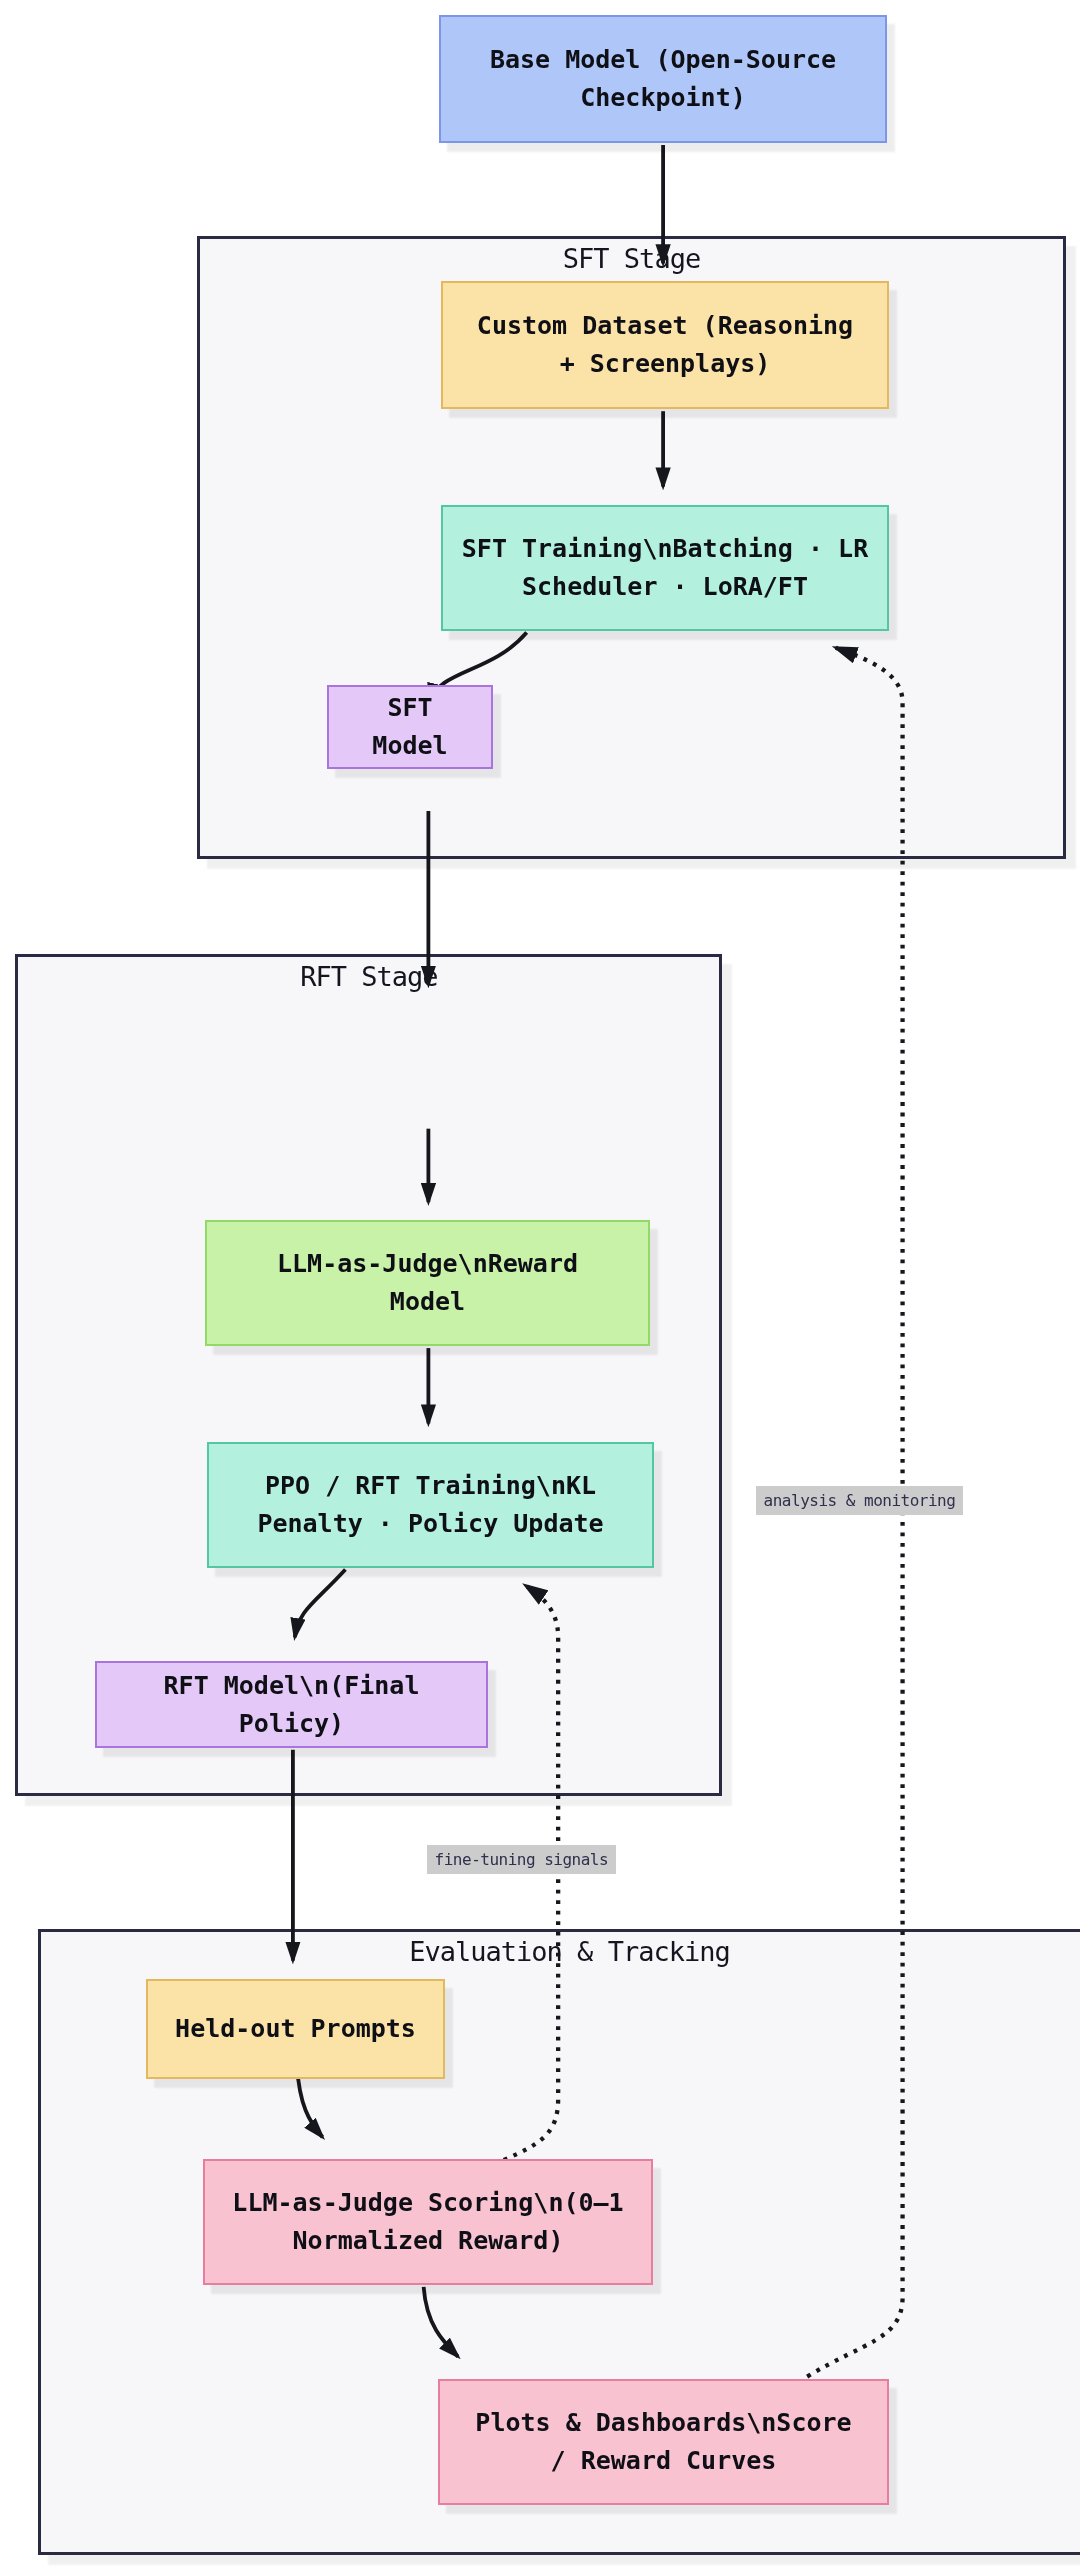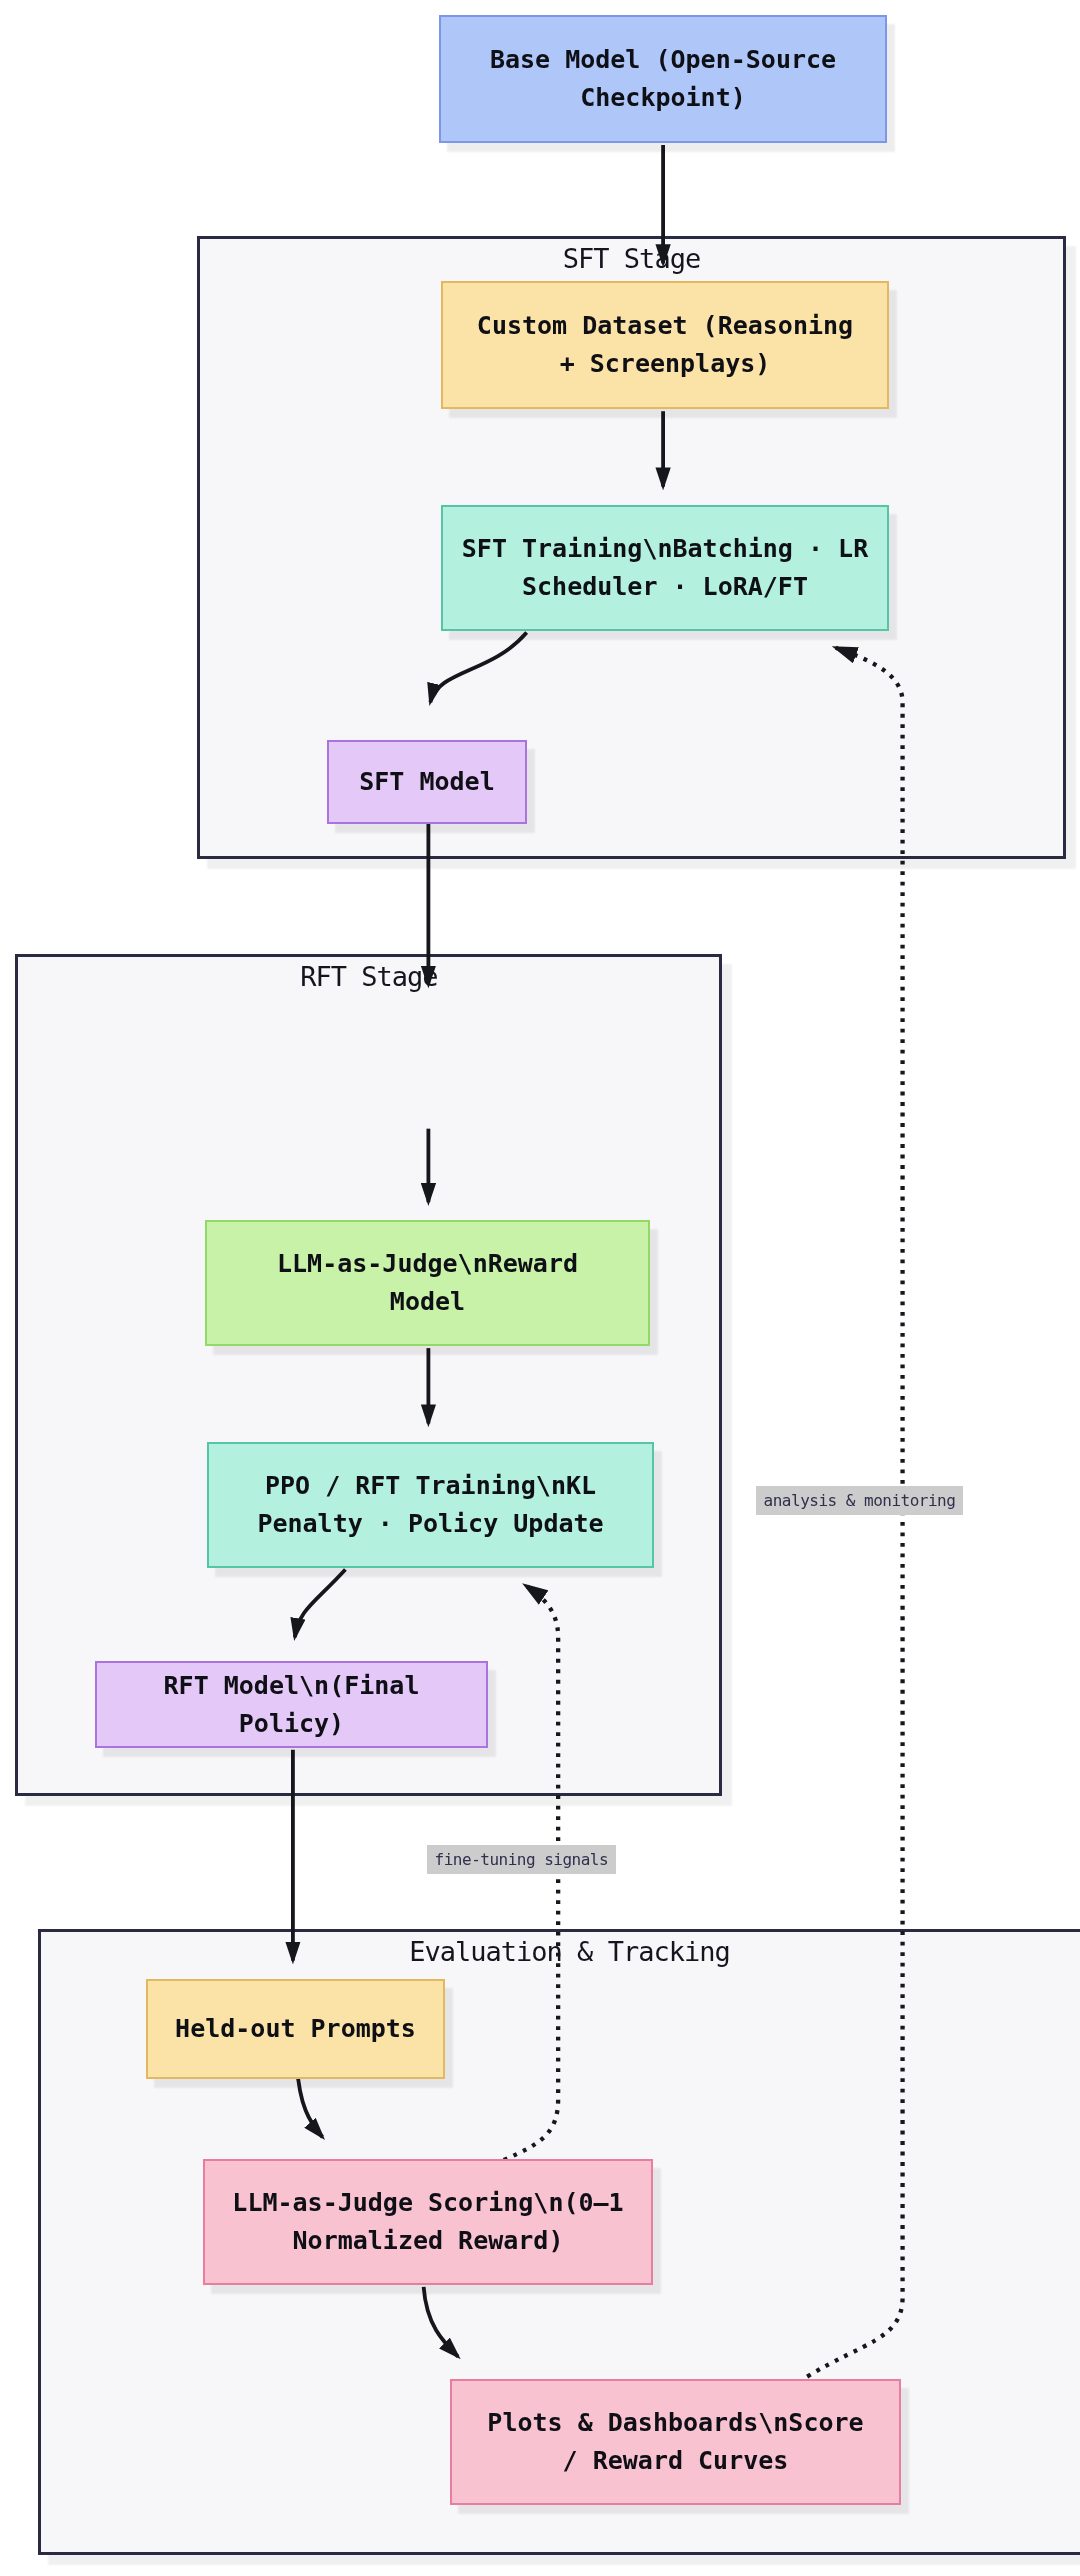--- a/index.html
+++ b/index.html
@@ -32,28 +32,28 @@
   }
   .blue  {background:#aec6f8;border-color:#7e96e8;}
   .orange{background:#fbe3a8;border-color:#e2b95e;}
   .teal  {background:#b3f0de;border-color:#54c6a4;}
   .green {background:#c9f2a9;border-color:#94d868;}
   .purple{background:#e4c9f8;border-color:#aa74de;}
   .pink  {background:#f9c2d1;border-color:#e87e9f;}
   .n-base    {left:439px;top:15.3px;  width:448px;height:128px;}
   .n-custom  {left:441px;top:281px; width:448px;height:128px;padding:0 19px;}
   .n-sfttrain{left:441px;top:505px; width:448px;height:126px;padding:0 17px;}
-  .n-sftmodel{left:327px;top:740px; width:200px;height:84px;}
+  .n-sftmodel{left:327px;top:685px; width:166px;height:84px;}
   .n-prompt  {left:205px;top:999px;width:445px;height:128px;}
   .n-judge   {left:205px;top:1220px;width:445px;height:126px;padding:0 34px;}
   .n-ppo     {left:207px;top:1442px;width:447px;height:126px;}
   .n-rftmodel{left:95px;top:1661px;width:393px;height:87px;padding:0 11.4px;}
   .n-heldout {left:146px;top:1979px;width:299px;height:100px;padding:0 11.4px;}
   .n-scoring {left:203px;top:2159px;width:450px;height:126px;padding:0 22px;}
-  .n-plots   {left:438px;top:2379px;width:451px;height:126px;padding:0 34px;margin-left:12px;}
+  .n-plots   {left:438px;top:2379px;width:451px;height:126px;padding:0 34px;}
   
   .edge-label{
     position:absolute;background:#cccccc;color:#30304e;font-size:16px;
     font-weight:400;padding:4.8px 7.6px;white-space:nowrap;letter-spacing:-0.5px;
   }
   .el-analysis{left:756px;top:1486px;}
   .el-finetune{left:427px;top:1845px;}
 </style>
 </head>
 <body>

